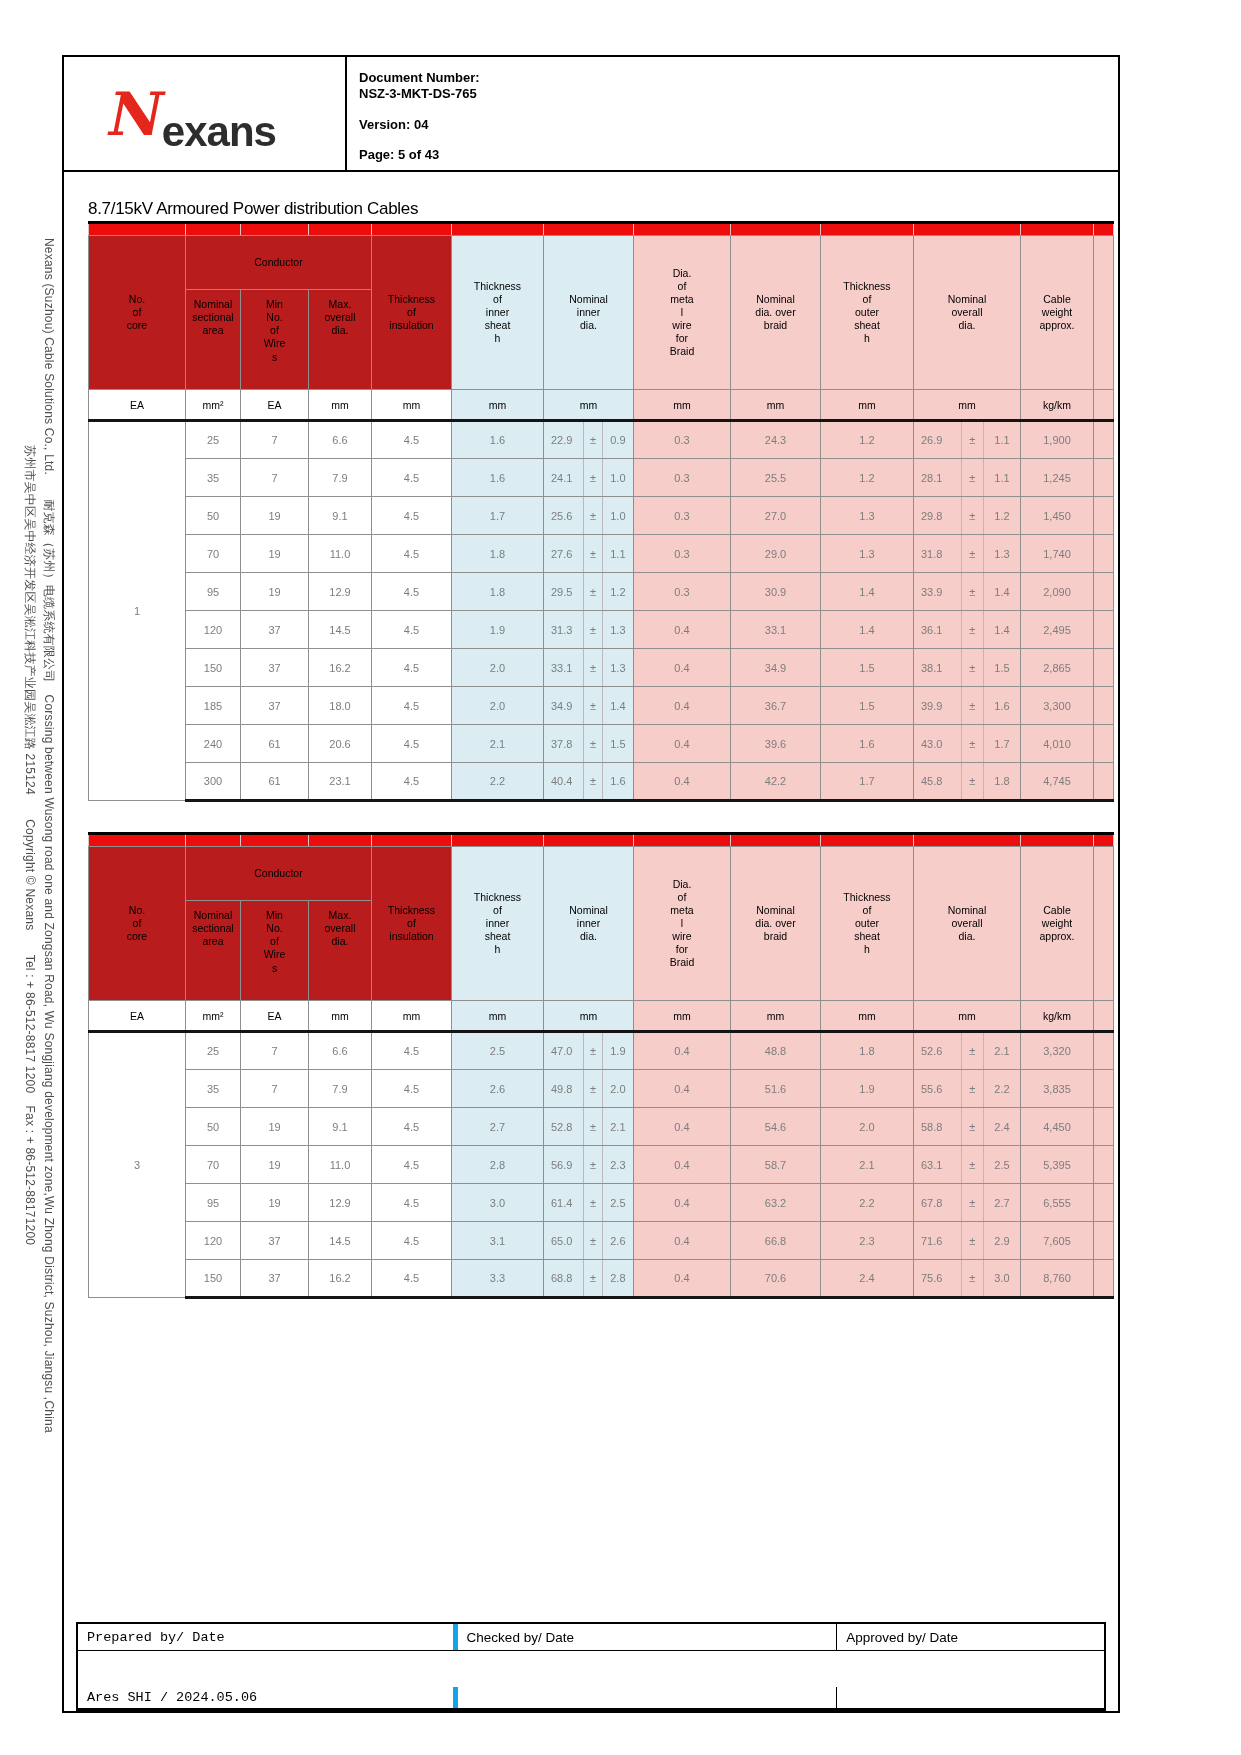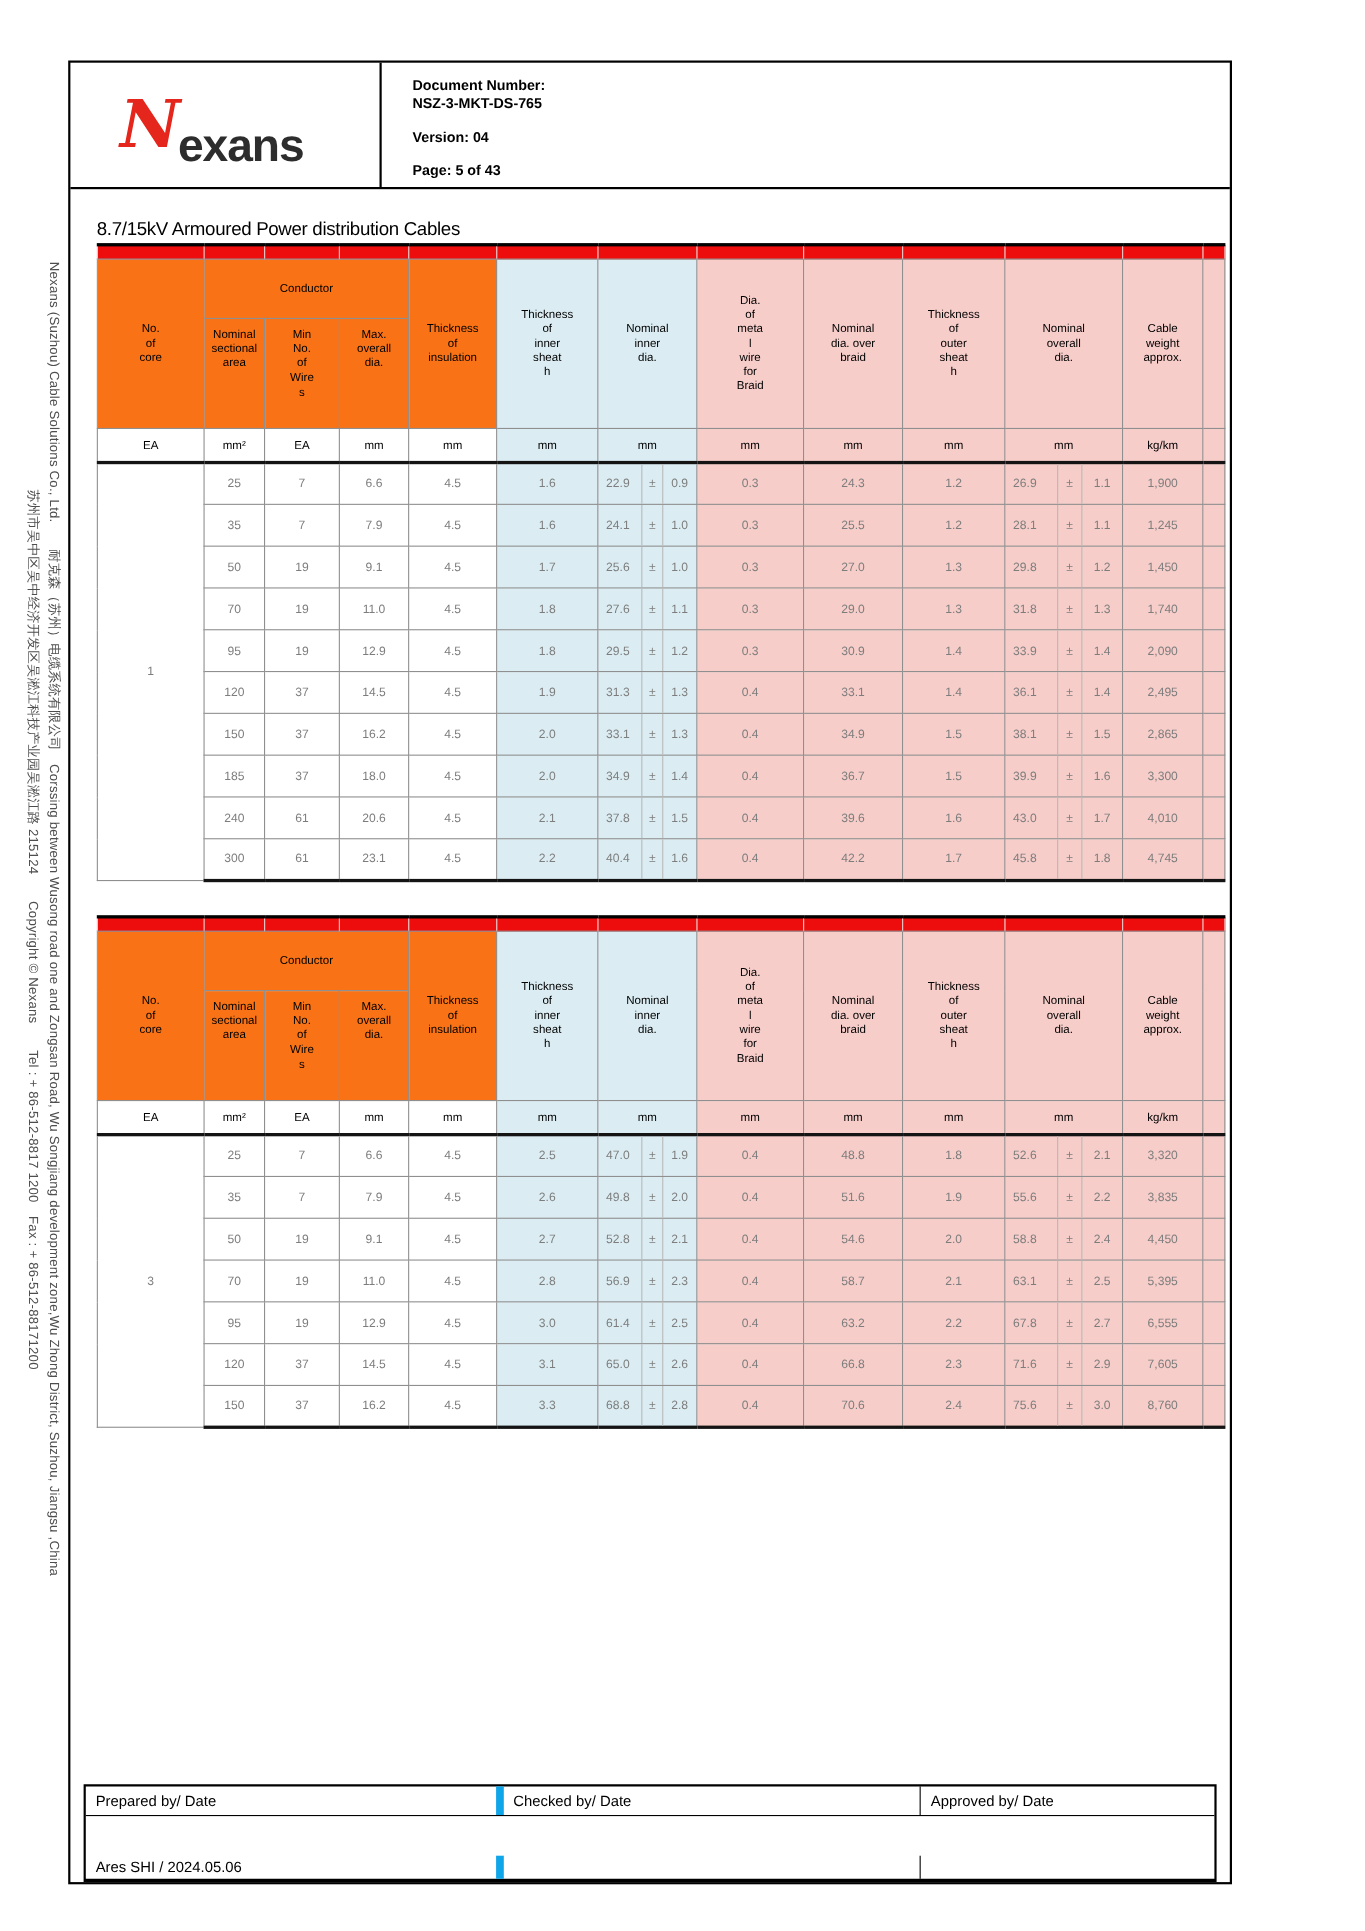--- a/index.html
+++ b/index.html
@@ -21,37 +21,37 @@
   .hd-cell { height:100%; }
   .hd-logo { width:283px; border-right:2px solid #000; display:flex; align-items:center; padding-left:45px; }
   .logo-n { font-family:"DejaVu Serif", serif; font-style:italic; font-weight:bold;
     font-size:60px; color:#E4261C; line-height:1; margin-right:-2px; }
   .logo-rest { font-size:42px; font-weight:bold; color:#2d2d2d; letter-spacing:-1px; line-height:1;margin-top:36px; }
   .hd-title { width:405px; border-right:2px solid #000; display:flex; flex-direction:column;
     align-items:center; padding-top:20px; }
   .spec-title { font-size:21px; font-weight:bold; letter-spacing:-.5px; }
   .spec-dash { font-size:18px; font-weight:bold; margin:3px 0 2px 0; }
   .spec-sub { font-size:19px; font-weight:bold; letter-spacing:-.5px; }
-  .hd-meta { flex:1; padding:13px 0 0 12px; font-size:13px; font-weight:bold; line-height:1.25;margin-left:16px; }
+  .hd-meta { flex:1; padding:13px 0 0 12px; font-size:13px; font-weight:bold; line-height:1.25; }
   .hd-meta .gap { height:14px; }
 
   
   .section-title { margin:27px 0 2px 24px; font-size:17px; font-weight:normal;
     letter-spacing:-.3px; color:#000; }
 
   
   table.cable { border-collapse:collapse; table-layout:fixed; width:1026px;
     margin-left:24px; }
   table.cable td { border:1px solid #8f8f8f; text-align:center; vertical-align:middle;
     font-size:11px; padding:0; }
   .t2 { margin-top:30px; }
 
   tr.redbar td { background:#EE0D0D; height:13px; border-top:3px solid #000;
     border-left:1px solid #e8c2c2; border-right:1px solid #e8c2c2; }
-  tr.hdr td { color:#000; white-space:pre-line; line-height:1.25; font-size:10.5px; background:#f97316; }
+  tr.hdr td { color:#000; white-space:pre-line; line-height:1.25; font-size:10.5px; background:#b91c1c; }
   tr.h1 td { height:54px; }
   tr.h2 td { height:100px; vertical-align:top; padding-top:8px; }
   tr.units td { height:31px; border-bottom:3px solid #141414; font-size:10.5px; color:#000; background:#fff; }
   tbody td { height:38px; color:#7d7d7d; background:#fff; }
   tbody tr:last-child td { border-bottom:3px solid #141414; }
 
   td.first { border-left:none; }
   td.strip { border-right:none; }
   td.bg-b { background:#DBEDF3 !important; }
   td.bg-p { background:#F6CDC9 !important; }
@@ -64,21 +64,21 @@
   .sub.pm { flex:0 0 22%; justify-content:center;
     border-left:1px solid #b9b9b9; border-right:1px solid #b9b9b9; }
   .sub.t { flex:1; justify-content:center; }
 
   
   .footer { position:absolute; left:12px; right:12px; bottom:0;
     border:2px solid #000; border-bottom-width:3px; }
   .frow { display:flex; }
   .frow.labels { border-bottom:1px solid #000; }
   .fcell { padding:6px 0 5px 9px; font-size:13.5px; color:#000; }
-  .fc1 { flex:0 0 37%; border-right:7px solid #0ea5e9; }
+  .fc1 { flex:0 0 37%; border-right:5px solid #0ea5e9;font-family:Liberation Mono, monospace; }
   .fc2 { flex:0 0 37%; border-right:1px solid #000; }
   .fc3 { flex:1; }
   .frow.values .fcell { padding-top:3px; padding-bottom:3px; font-size:13.5px;margin-top:36px; }
 </style>
 </head>
 <body>
 
 <div class="vtext" id="vt1">Nexans (Suzhou) Cable Solutions Co., Ltd.　　耐克森（苏州）电缆系统有限公司　Corssing between Wusong road one and Zongsan Road, Wu Songjiang development zone,Wu Zhong District, Suzhou, Jiangsu ,China</div>
 <div class="vtext" id="vt2">苏州市吴中区吴中经济开发区吴淞江科技产业园吴淞江路 215124　　Copyright © Nexans　　Tel : + 86-512-8817 1200　Fax : + 86-512-88171200</div>
 

